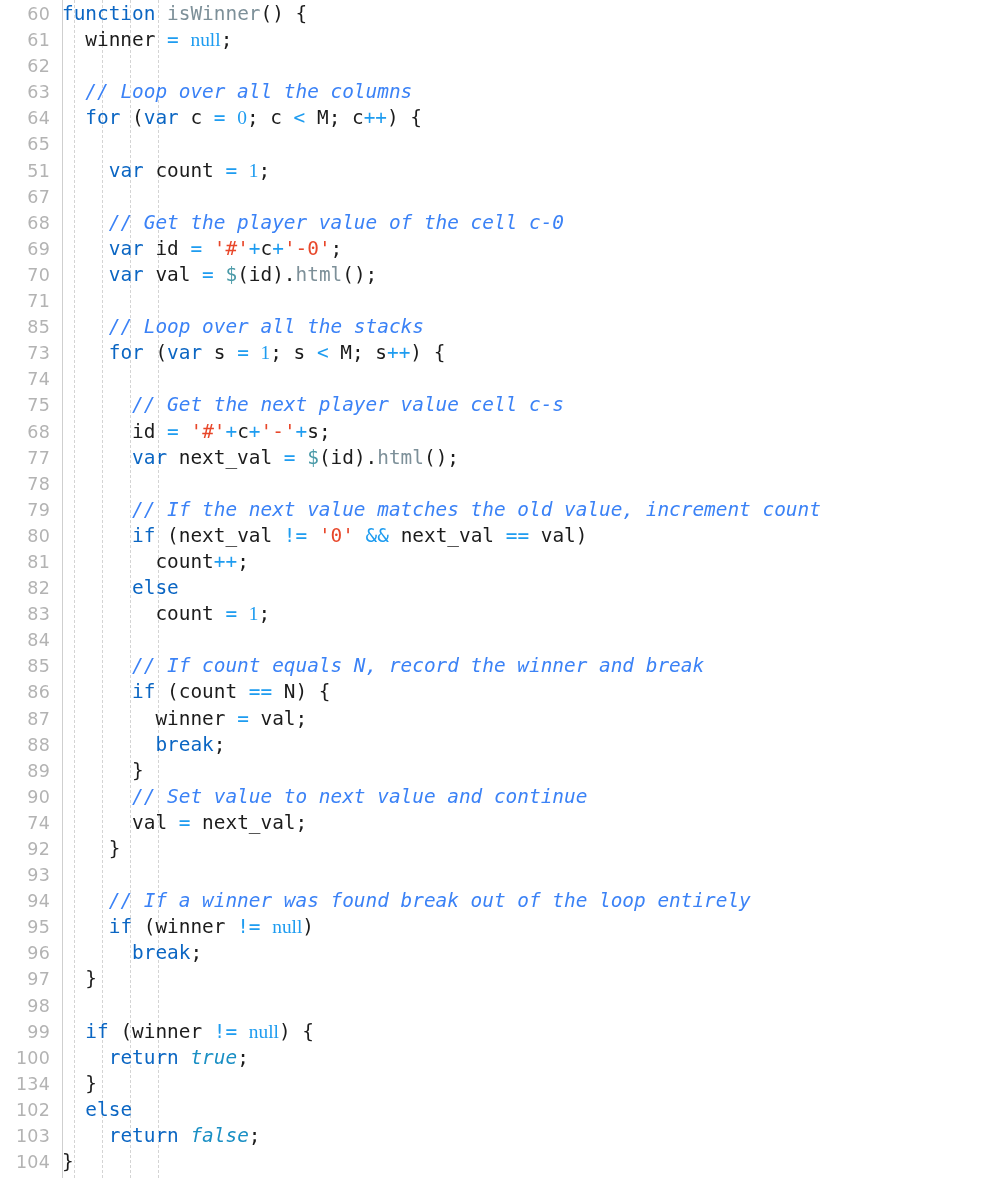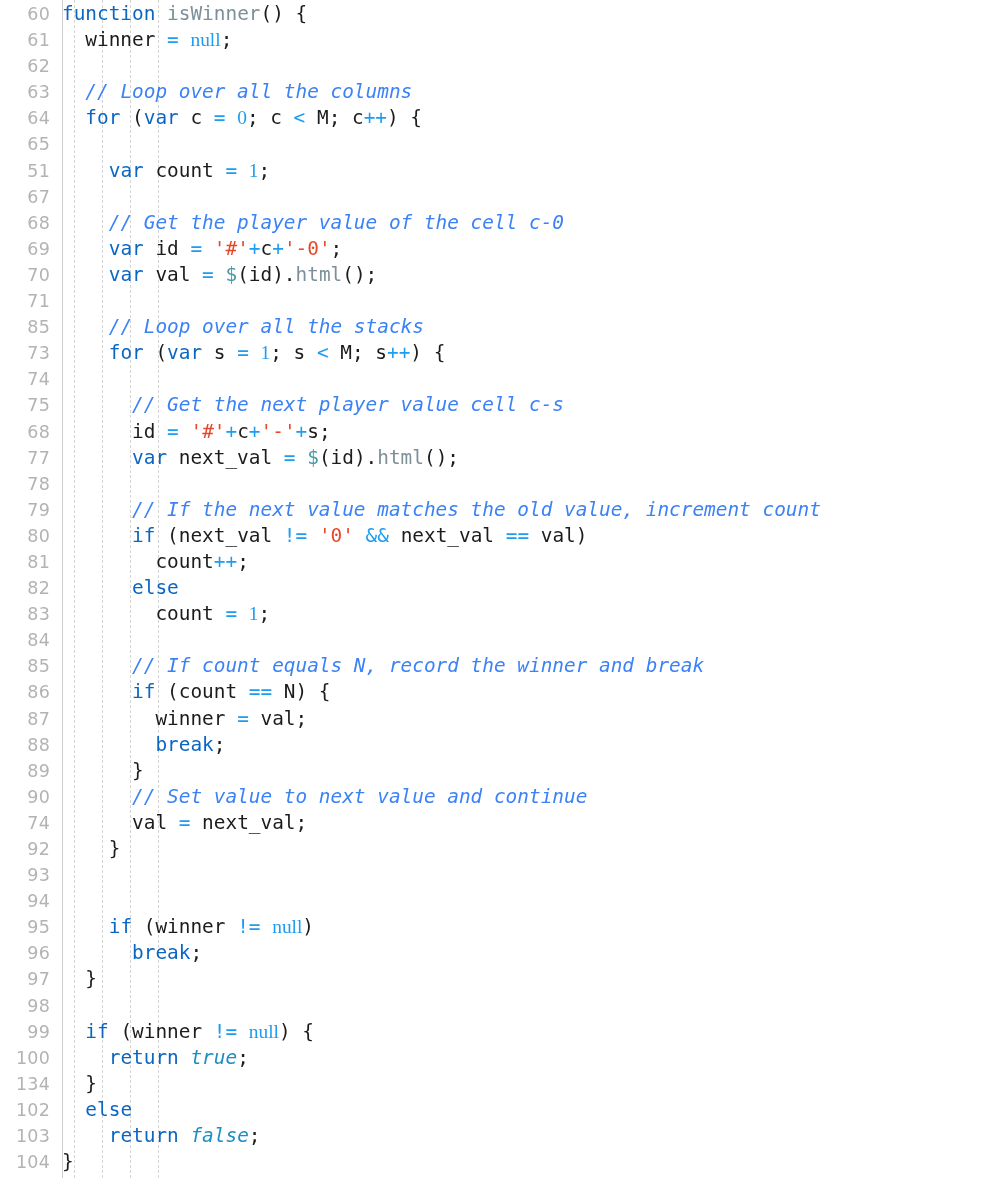--- a/index.html
+++ b/index.html
@@ -190,21 +190,21 @@
         <div class="code-line">&nbsp;</div>
         <div class="code-line"><span class="tok-plain">      </span><span class="tok-com">// If count equals N, record the winner and break</span></div>
         <div class="code-line"><span class="tok-plain">      </span><span class="tok-kw">if</span><span class="tok-plain"> (count </span><span class="tok-op">==</span><span class="tok-plain"> N) {</span></div>
         <div class="code-line"><span class="tok-plain">        winner </span><span class="tok-op">=</span><span class="tok-plain"> val;</span></div>
         <div class="code-line"><span class="tok-plain">        </span><span class="tok-kw">break</span><span class="tok-plain">;</span></div>
         <div class="code-line"><span class="tok-plain">      }</span></div>
         <div class="code-line"><span class="tok-plain">      </span><span class="tok-com">// Set value to next value and continue</span></div>
         <div class="code-line"><span class="tok-plain">      val </span><span class="tok-op">=</span><span class="tok-plain"> next_val;</span></div>
         <div class="code-line"><span class="tok-plain">    }</span></div>
         <div class="code-line">&nbsp;</div>
-        <div class="code-line"><span class="tok-plain">    </span></div>
+        <div class="code-line"><span class="tok-plain">    </span><span class="tok-com">// If a winner was found break out of the loop entirely</span></div>
         <div class="code-line"><span class="tok-plain">    </span><span class="tok-kw">if</span><span class="tok-plain"> (winner </span><span class="tok-op">!=</span><span class="tok-plain"> </span><span class="tok-lit">null</span><span class="tok-plain">)</span></div>
         <div class="code-line"><span class="tok-plain">      </span><span class="tok-kw">break</span><span class="tok-plain">;</span></div>
         <div class="code-line"><span class="tok-plain">  }</span></div>
         <div class="code-line">&nbsp;</div>
         <div class="code-line"><span class="tok-plain">  </span><span class="tok-kw">if</span><span class="tok-plain"> (winner </span><span class="tok-op">!=</span><span class="tok-plain"> </span><span class="tok-lit">null</span><span class="tok-plain">) {</span></div>
         <div class="code-line"><span class="tok-plain">    </span><span class="tok-kw">return</span><span class="tok-plain"> </span><span class="tok-bool">true</span><span class="tok-plain">;</span></div>
         <div class="code-line"><span class="tok-plain">  }</span></div>
         <div class="code-line"><span class="tok-plain">  </span><span class="tok-kw">else</span></div>
         <div class="code-line"><span class="tok-plain">    </span><span class="tok-kw">return</span><span class="tok-plain"> </span><span class="tok-bool">false</span><span class="tok-plain">;</span></div>
         <div class="code-line"><span class="tok-plain">}</span></div>

